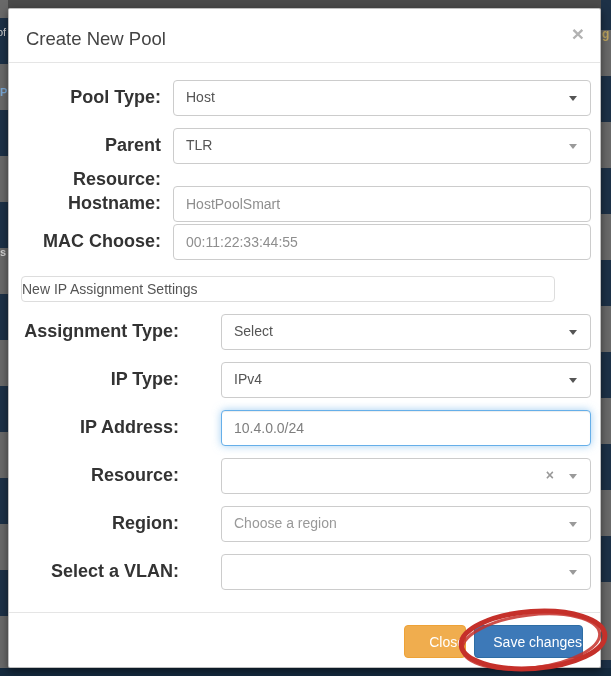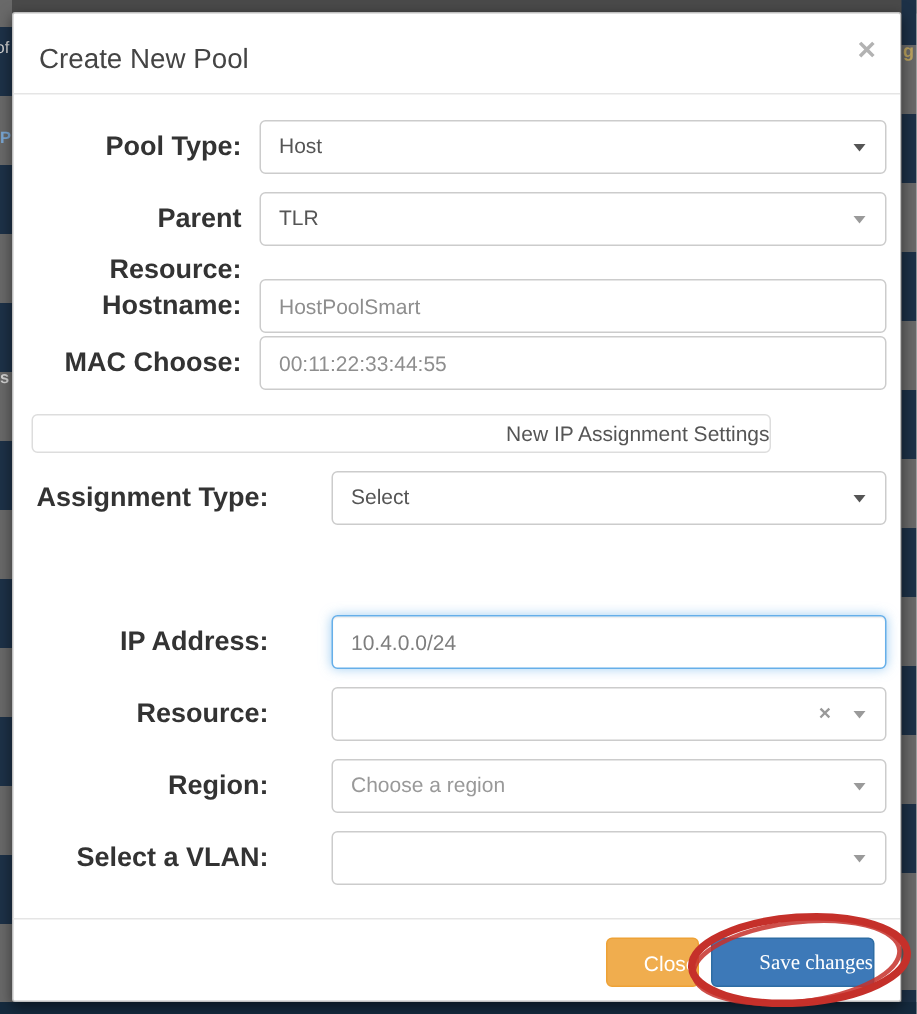--- a/index.html
+++ b/index.html
@@ -77,37 +77,37 @@
     border-top:5px solid #555;
   }
   .caret.muted { border-top-color:#9a9a9a; }
   .clear-x {
     position:absolute; right:36px; top:0; line-height:32px;
     color:#999; font-size:14px; font-weight:bold; cursor:pointer;
   }
   .placeholder-text { color:#999; }
 
   .section-panel {
-    position:absolute; left:12px; top:267px; width:493px; height:26px;
+    position:absolute; left:12px; top:267px; width:534px; height:26px;
     border:1px solid #ddd; border-radius:4px; background:#fff;
-    text-align:right; line-height:24px; font-size:14px; color:#555;
+    text-align:left; line-height:24px; font-size:14px; color:#555;
   }
 
   
   .modal-footer {
     position:absolute; left:0; top:603px; width:100%; height:57px;
     border-top:1px solid #e5e5e5;
   }
   .btn {
     position:absolute; top:12px; height:33px; border-radius:4px;
     font-size:14px; color:#fff; text-align:right; line-height:33px;
     cursor:pointer; font-family:"Liberation Sans", sans-serif;
   }
   .btn-close { left:395px; width:62px; background:#f0ad4e; border:1px solid #eea236; }
-  .btn-save  { left:465px; width:109px; background:#3d79b8; border:1px solid #2e6da4;font-family:Liberation Serif, serif; }
+  .btn-save  { left:465px; width:109px; background:#3d79b8; border:1px solid #2e6da4; }
 
   
   .annotation { position:absolute; left:0; top:0; z-index:3; pointer-events:none; }
 </style>
 </head>
 <body>
 
 <div class="strip strip-left">
   <span class="frag frag-of">of</span>
   <span class="frag frag-p">P</span>
@@ -153,20 +153,27 @@
   <div class="section-panel">New IP Assignment Settings</div>
 
   <div class="row" style="top:305px">
     <div class="lbl lbl-inner">Assignment Type:</div>
     <div class="ctrl ctrl-inner">
       <span>Select</span>
       <span class="caret"></span>
     </div>
   </div>
 
+  <div class="row" style="top:353px">
+    <div class="lbl lbl-inner">IP Type:</div>
+    <div class="ctrl ctrl-inner">
+      <span>IPv4</span>
+      <span class="caret"></span>
+    </div>
+  </div>
 
   <div class="row" style="top:401px">
     <div class="lbl lbl-inner">IP Address:</div>
     <input class="ctrl ctrl-inner focused" readonly="" value="10.4.0.0/24" style="">
   </div>
 
   <div class="row" style="top:449px">
     <div class="lbl lbl-inner">Resource:</div>
     <div class="ctrl ctrl-inner">
       <span></span>

